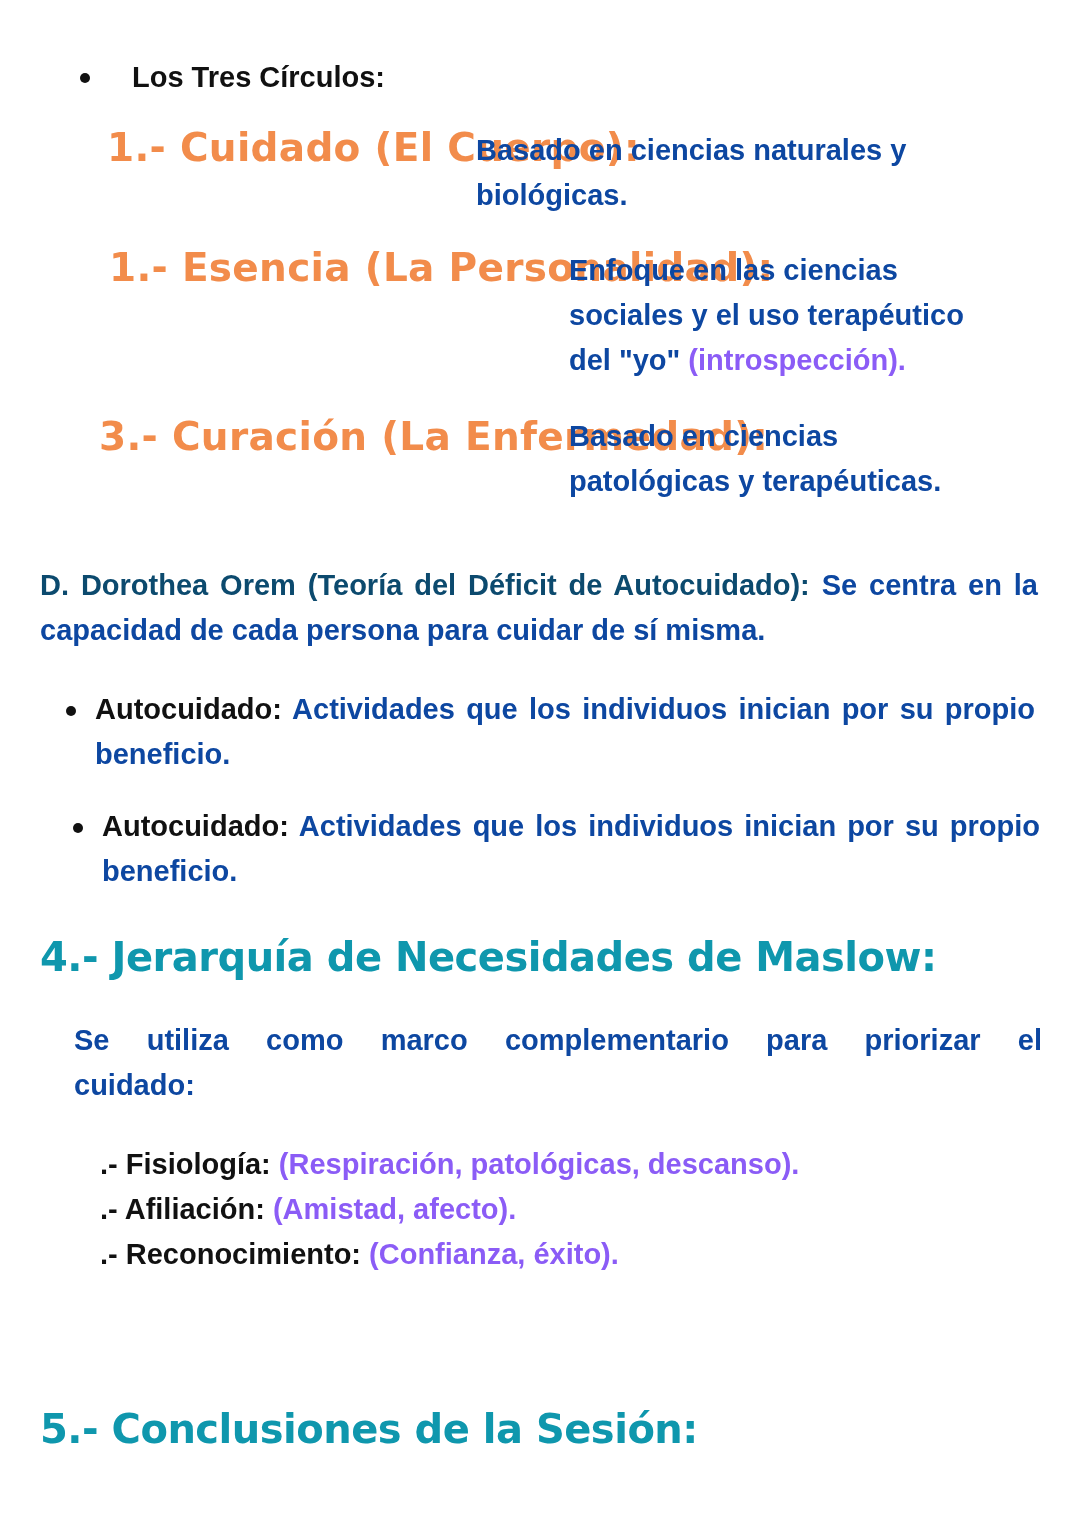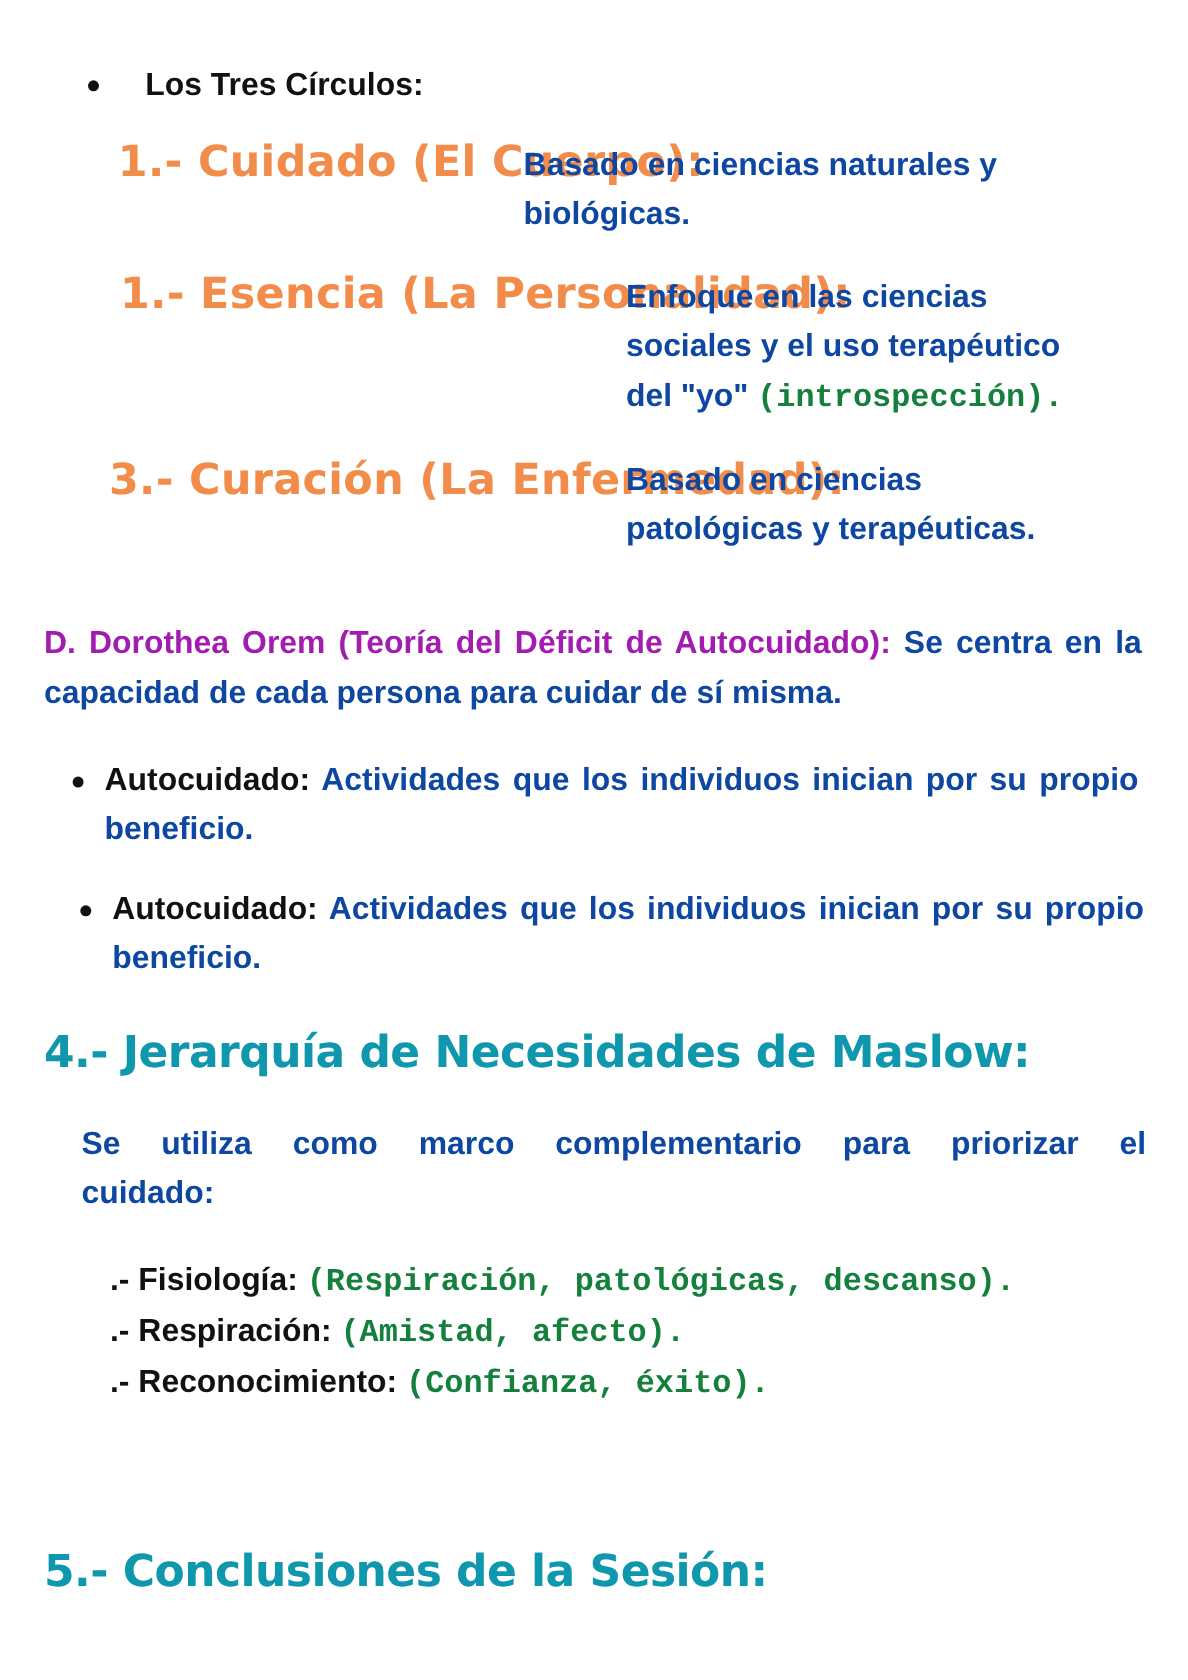--- a/index.html
+++ b/index.html
@@ -7,22 +7,22 @@
     width: 1080px; height: 1527px; position: relative; overflow: hidden;
     font-family: "Liberation Sans", "DejaVu Sans", sans-serif;
   }
   .abs { position: absolute; }
   .body-text {
     font-family: "Liberation Sans", "DejaVu Sans", sans-serif;
     font-weight: bold; font-size: 29px; line-height: 45px;
   }
   .black { color: #111111; }
   .blue { color: #0d47a1; }
-  .red { color: #15803d; font-family: Liberation Mono, monospace; }
-  .green { color: #a21caf; }
+  .red { color: #8b5cf6; }
+  .green { color: #0c4a6e; }
   .hand {
     font-family: "DejaVu Sans", sans-serif; font-weight: bold;
     font-size: 39px; line-height: 45px; color: #f28c4b; letter-spacing: 0.3px;
   }
   .heading {
     font-family: "DejaVu Sans", sans-serif; font-weight: bold;
     font-size: 40px; line-height: 50px; color: #0f97ad; letter-spacing: -0.5px; text-align: center;
   }
   .bullet-dot {
     display: inline-block; width: 10px; height: 10px; border-radius: 50%;
@@ -71,17 +71,17 @@
   <span class="black">Autocuidado:</span>
   <span class="blue">Actividades que los individuos inician por su propio beneficio.</span>
 </div>
 
 <div class="abs heading" style="left:40px; top:932px;">4.- Jerarquía de Necesidades de Maslow:</div>
 
 <div class="abs body-text blue justify" style="left:74px; top:1018px; width:968px; word-spacing:18px;">Se utiliza como marco complementario para priorizar el cuidado:</div>
 
 <div class="abs body-text" style="left:100px; top:1142px;">
   <div><span class="black">.- Fisiología:</span> <span class="red">(Respiración, patológicas, descanso).</span></div>
-  <div><span class="black">.- Respiración:</span> <span class="red">(Amistad, afecto).</span></div>
+  <div><span class="black">.- Afiliación:</span> <span class="red">(Amistad, afecto).</span></div>
   <div><span class="black">.- Reconocimiento:</span> <span class="red">(Confianza, éxito).</span></div>
 </div>
 
 <div class="abs heading" style="left:40px; top:1404px;">5.- Conclusiones de la Sesión:</div>
 
 </body></html>

